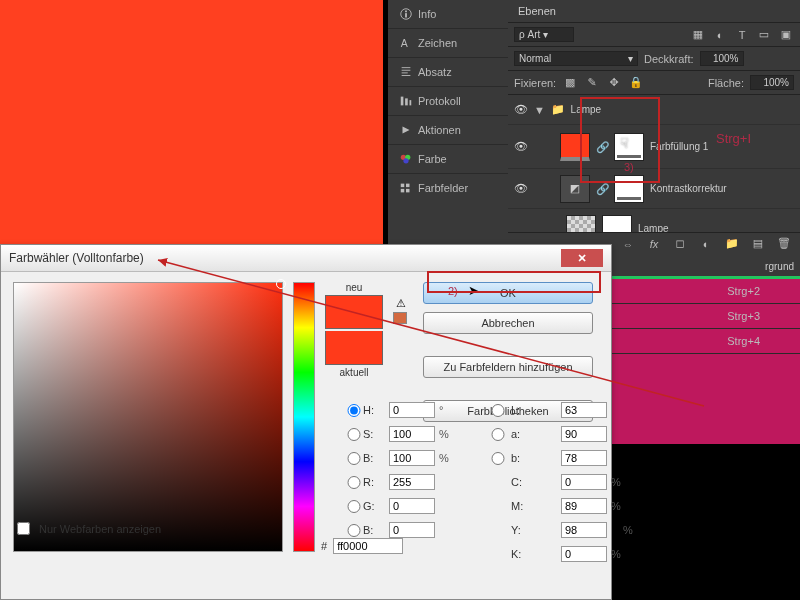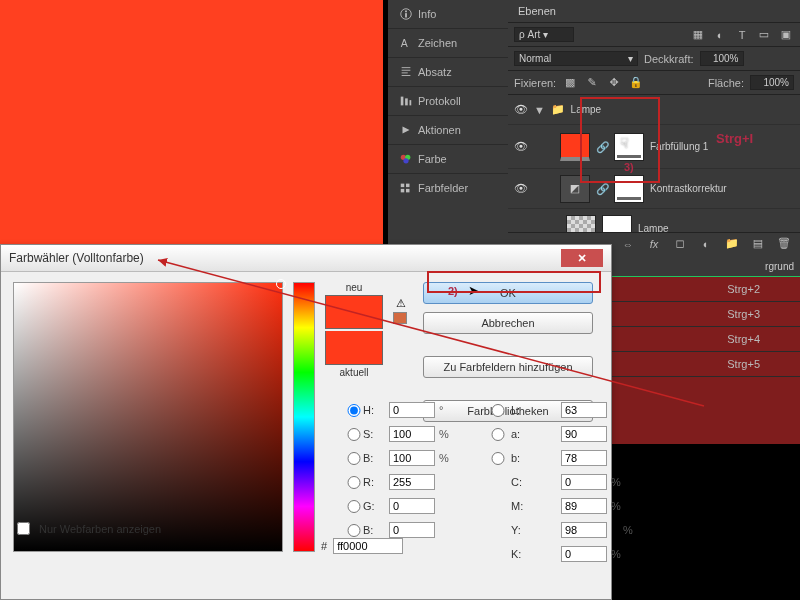--- a/index.html
+++ b/index.html
@@ -22,24 +22,24 @@
 .layer-row{display:flex;align-items:center;padding:4px 6px;border-bottom:1px solid #2f2f2f;color:#ccc;gap:6px;min-height:30px}
 .eye{width:14px;height:14px;color:#ddd;display:flex;align-items:center;justify-content:center;flex-shrink:0}
 .indent{width:20px;flex-shrink:0}
 .thumb{width:30px;height:28px;border:1px solid #222;flex-shrink:0}
 .mask-thumb{width:30px;height:28px;border:1px solid #222;background:#fff;flex-shrink:0;position:relative}
 .mask-thumb::after{content:"";position:absolute;left:2px;right:2px;bottom:2px;height:3px;background:#666}
 .group-arrow{color:#bbb}
 .link-ic{width:12px;height:12px;color:#ccc}
 .lyr-name{font-size:10px;color:#ccc}
 .red-box{border:2px solid #c22323;position:absolute;pointer-events:none}
-.red-text{color:#b02a46;font-weight:bold;position:absolute}
+.red-text{color:#b02a46;font-weight:normal;position:absolute}
 .bottom-btns{position:absolute;left:0;right:0;bottom:190px;height:22px;background:#393939;border-top:1px solid #222;display:flex;align-items:center;justify-content:flex-end;gap:10px;padding:0 8px}
 .bottom-btns .bic{width:16px;height:14px;color:#bbb;display:flex;align-items:center;justify-content:center}
-.history-panel{position:absolute;left:0;right:0;bottom:0;height:168px;background:#7f1d1d;border-top:1px solid #22c55e}
+.history-panel{position:absolute;left:0;right:0;bottom:0;height:168px;background:#be185d;border-top:3px solid #22c55e}
 .hist-item{padding:6px 10px;color:#bbb;border-bottom:1px solid #2a2a2a;text-align:right;padding-right:40px}
 
 .dialog{position:absolute;left:0;top:244px;width:612px;height:356px;background:#f0f0f0;border:1px solid #888;box-shadow:0 2px 6px rgba(0,0,0,.3)}
 .dlg-title{background:linear-gradient(#fff,#e4e4e4);padding:4px 8px;font-size:12px;color:#333;display:flex;align-items:center;justify-content:space-between;border-bottom:1px solid #bbb}
 .dlg-close{width:42px;height:18px;background:#c94f4f;color:#fff;display:flex;align-items:center;justify-content:center;font-weight:bold;font-size:11px}
 .dlg-body{padding:10px 12px;display:flex;gap:10px;position:relative}
 .sat-field{width:270px;height:270px;border:1px solid #999;background:linear-gradient(to bottom,rgba(0,0,0,0),#000),linear-gradient(to right,#fff,#ff3010);position:relative}
 .hue-strip{width:22px;height:270px;border:1px solid #999;background:linear-gradient(to bottom,red,#ff0,#0f0,#0ff,#00f,#f0f,red)}
 .preview-col{display:flex;flex-direction:column;align-items:center;gap:2px;margin-top:0}
 .preview-lbl{font-size:10px;color:#333}
@@ -205,21 +205,20 @@
     <div class="bic">▤</div>
     <div class="bic">🗑</div>
   </div>
   <div class="red-box" style="left:187px;top:398px;width:24px;height:22px"></div>
   <span class="red-text" style="left:225px;top:380px">1)</span>
 
   <div class="history-panel">
     <div class="hist-item">Strg+2</div>
     <div class="hist-item">Strg+3</div>
     <div class="hist-item">Strg+4</div>
-    <div class="hist-item">Strg+5</div>
   </div>
 </div>
 
 <div class="dialog">
   <div class="dlg-title">
     <span>Farbwähler (Volltonfarbe)</span>
     <div class="dlg-close">✕</div>
   </div>
   <div class="dlg-body">
     <div class="sat-field">

